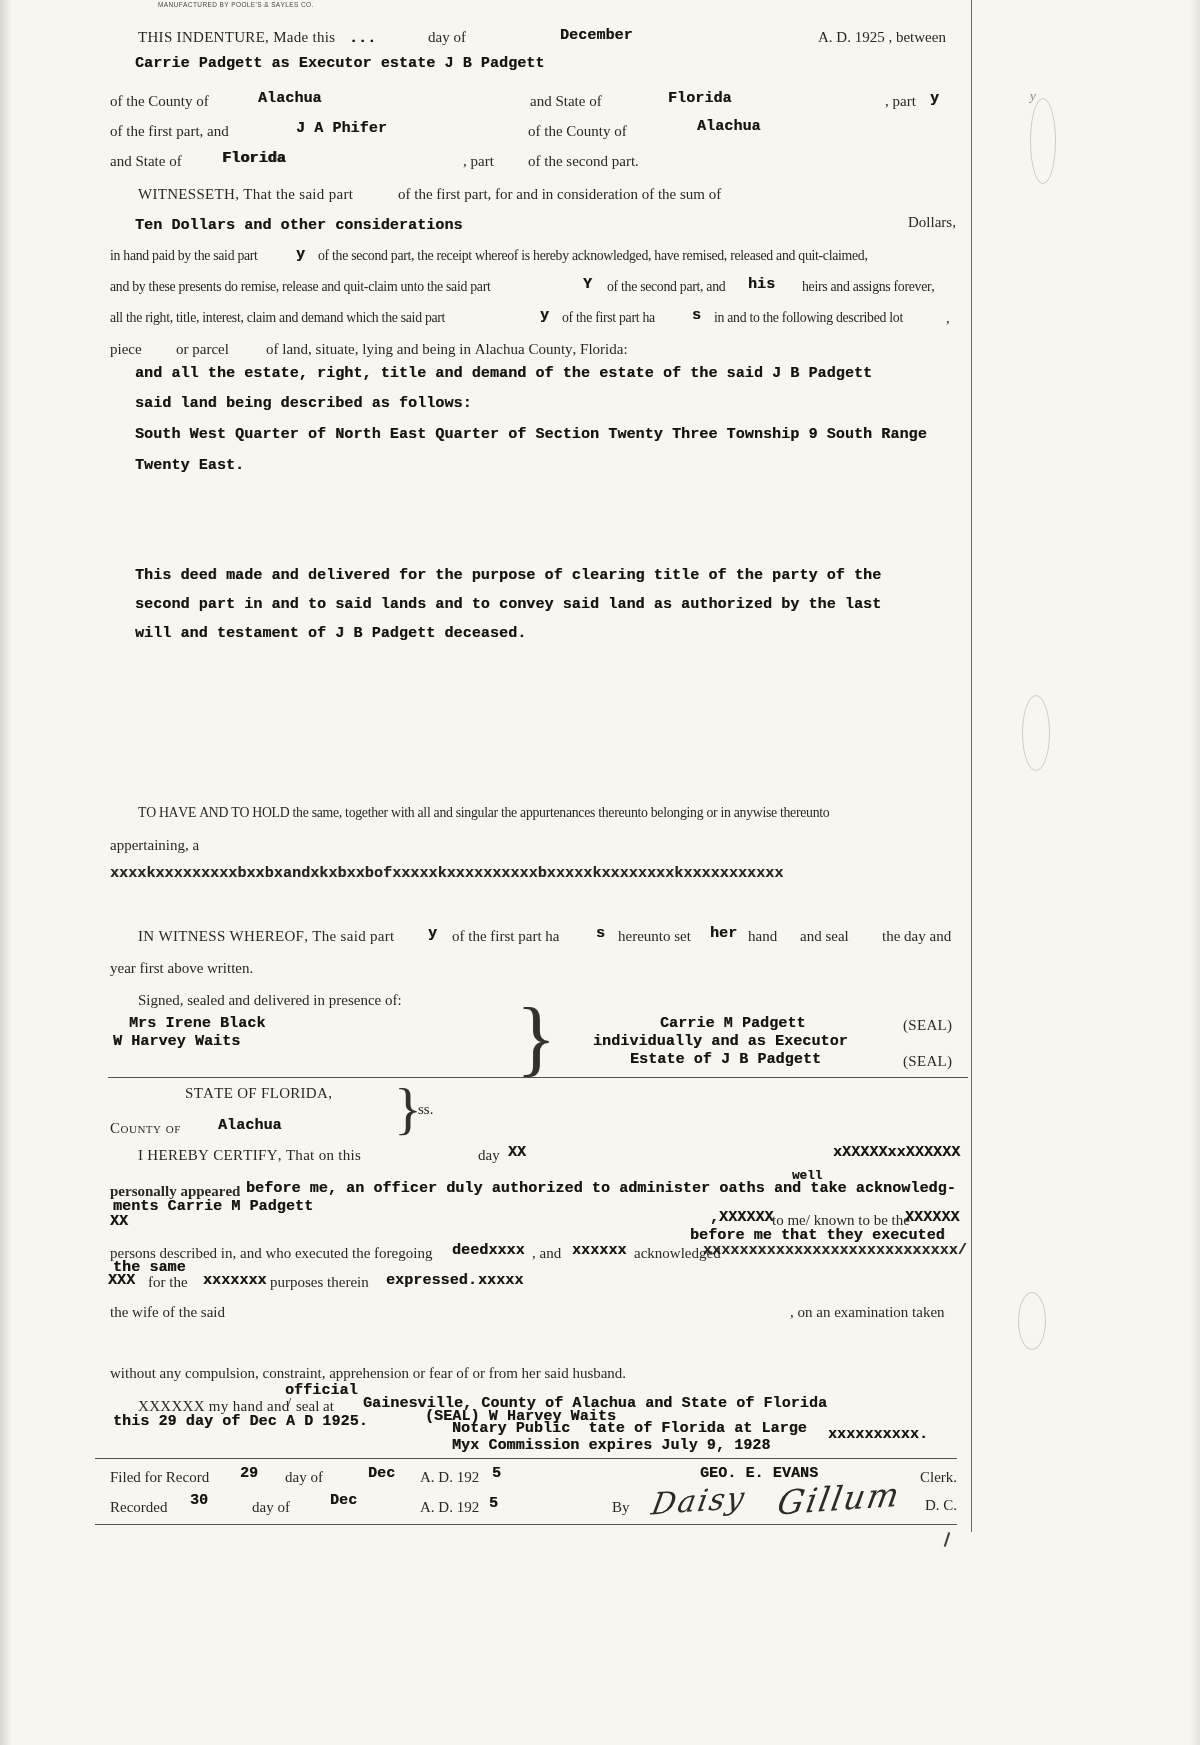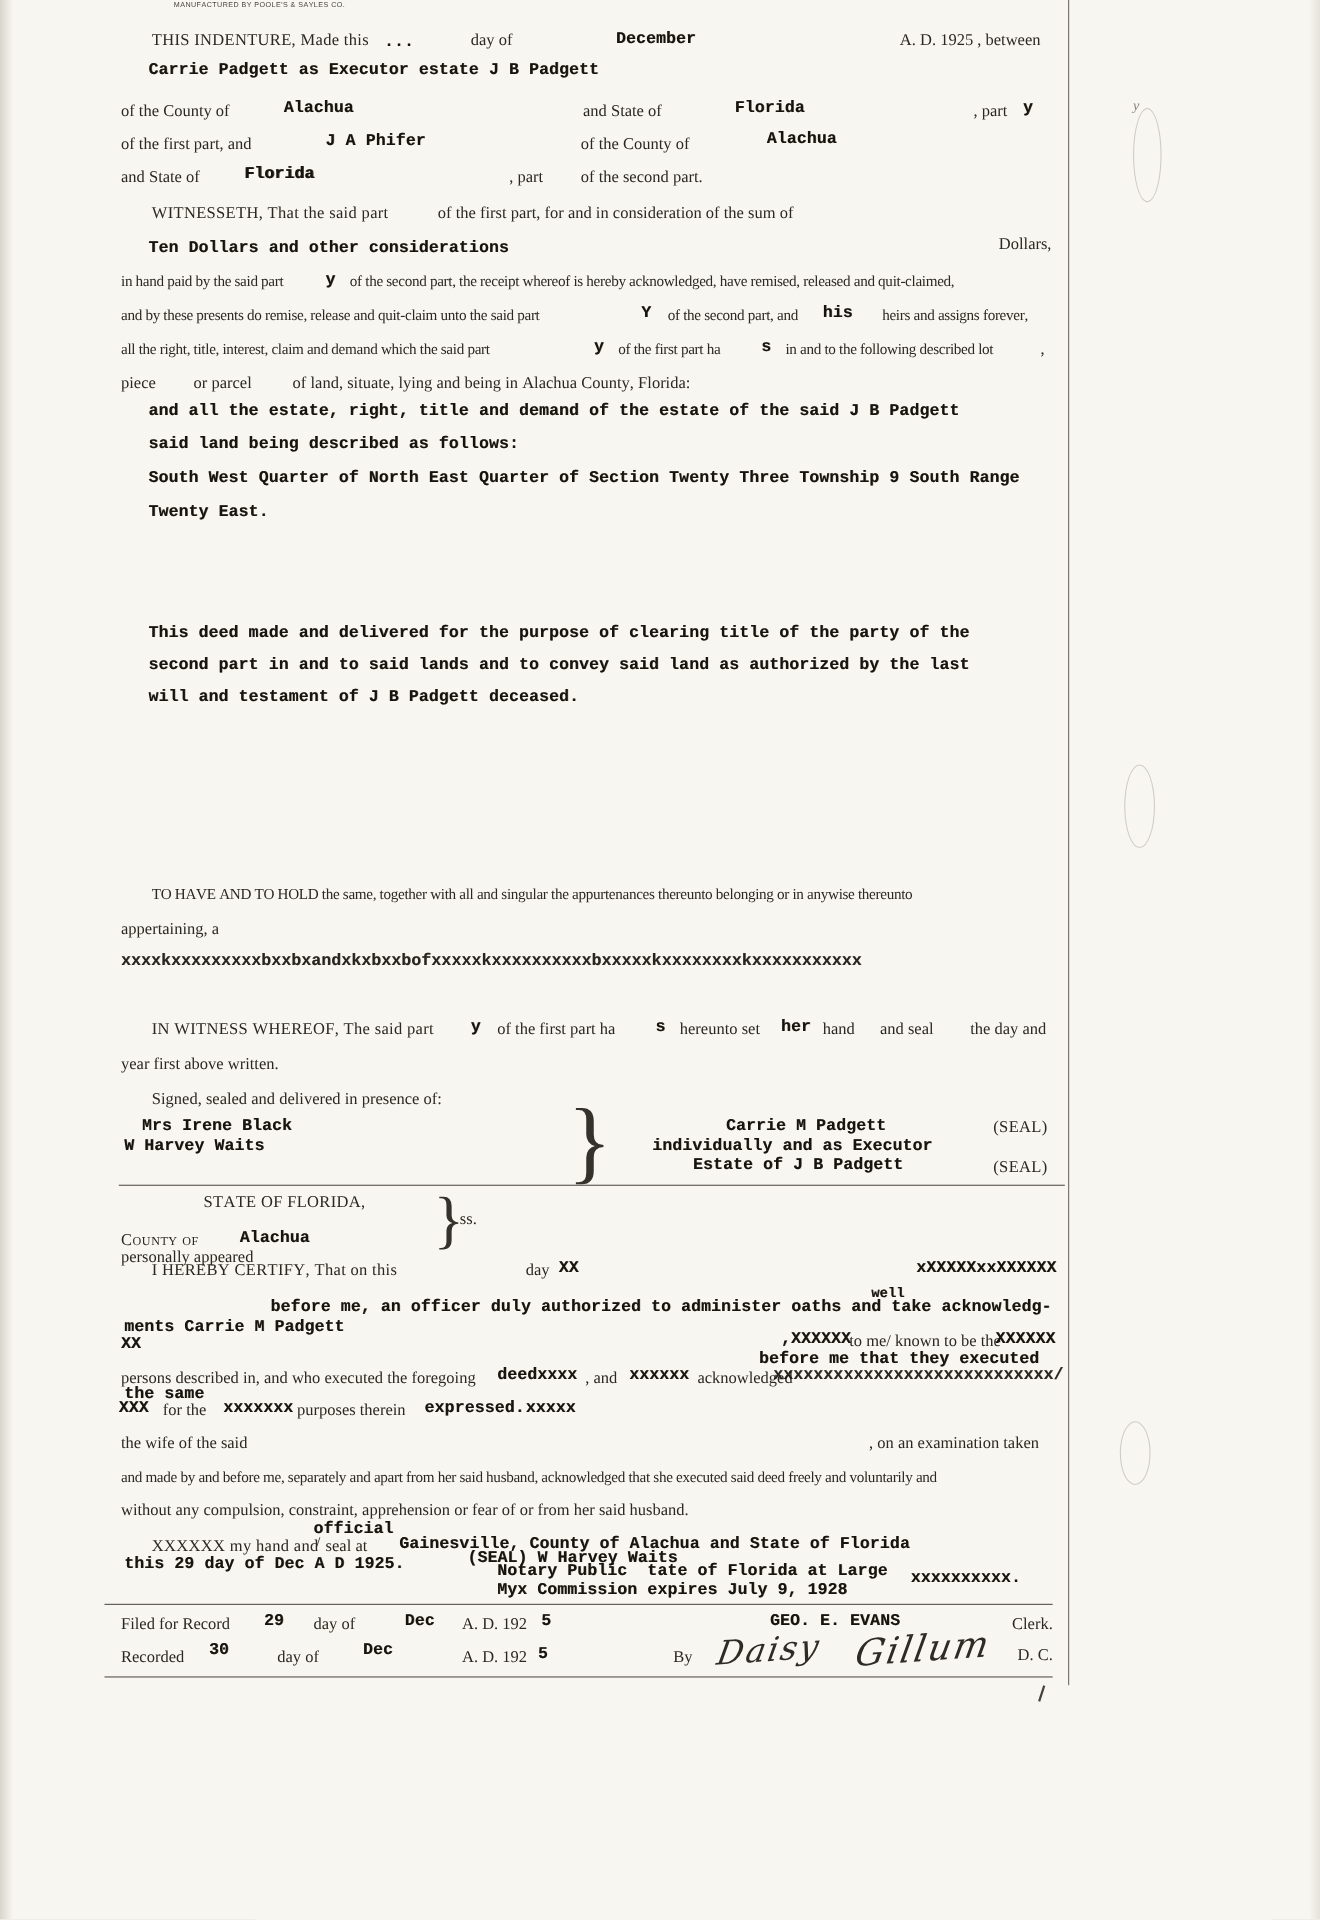--- a/index.html
+++ b/index.html
@@ -139,21 +139,21 @@
   <span class="brace" style="left:394px;top:1080px;font-size:58px;">}</span>
   <span class="s" style="left:418px;top:1102px;">ss.</span>
   <span class="s sc" style="left:110px;top:1121px;">County of</span>
   <span class="t" style="left:218px;top:1118px;">Alachua</span>
 
   <span class="s caps" style="left:138px;top:1148px;">I HEREBY CERTIFY, That on this</span>
   <span class="s" style="left:478px;top:1148px;">day</span>
   <span class="t" style="left:508px;top:1145px;">XX</span>
   <span class="t" style="left:833px;top:1145px;">xXXXXXxxXXXXXX</span>
 
-  <span class="s" style="left:110px;top:1136px;">personally appeared</span>
+  <span class="s" style="left:110px;top:1184px;font-weight:bold;">personally appeared</span>
   <span class="t" style="left:246px;top:1181px;">before me, an officer duly authorized to administer oaths and take acknowledg-</span>
   <span class="t small" style="left:792px;top:1170px;">well</span>
   <span class="t" style="left:113px;top:1199px;">ments Carrie M Padgett</span>
   <span class="t" style="left:110px;top:1214px;">XX</span>
 
   <span class="t" style="left:710px;top:1210px;">,XXXXXX</span>
   <span class="s" style="left:772px;top:1213px;">to me/ known to be the</span>
   <span class="t" style="left:905px;top:1210px;">XXXXXX</span>
 
   <span class="s" style="left:110px;top:1246px;">persons described in, and who executed the foregoing</span>
@@ -167,21 +167,20 @@
 
   <span class="t" style="left:108px;top:1273px;">XXX</span>
   <span class="s" style="left:148px;top:1275px;">for the</span>
   <span class="t" style="left:203px;top:1273px;">xxxxxxx</span>
   <span class="s" style="left:270px;top:1275px;">purposes therein</span>
   <span class="t" style="left:386px;top:1273px;">expressed.</span>
   <span class="t" style="left:478px;top:1273px;">xxxxx</span>
 
   <span class="s" style="left:110px;top:1305px;">the wife of the said</span>
   <span class="s" style="left:790px;top:1305px;">, on an examination taken</span>
-  <span class="s sm" style="left:110px;top:1336px;">and made by and before me, separately and apart from her said husband, acknowledged that she executed said deed freely and voluntarily and</span>
   <span class="s" style="left:110px;top:1366px;">without any compulsion, constraint, apprehension or fear of or from her said husband.</span>
 
   <span class="t" style="left:285px;top:1383px;">official</span>
   <span class="s caps" style="left:138px;top:1399px;">XXXXXX my hand and</span>
   <span class="s" style="left:287px;top:1396px;">/</span>
   <span class="s" style="left:296px;top:1399px;">seal at</span>
   <span class="t" style="left:363px;top:1396px;">Gainesville, County of Alachua and State of Florida</span>
   <span class="t" style="left:828px;top:1391px;margin-top:36px;">xxxxxxxxxx.</span>
 
   <span class="t" style="left:113px;top:1414px;">this 29 day of Dec A D 1925.</span>

